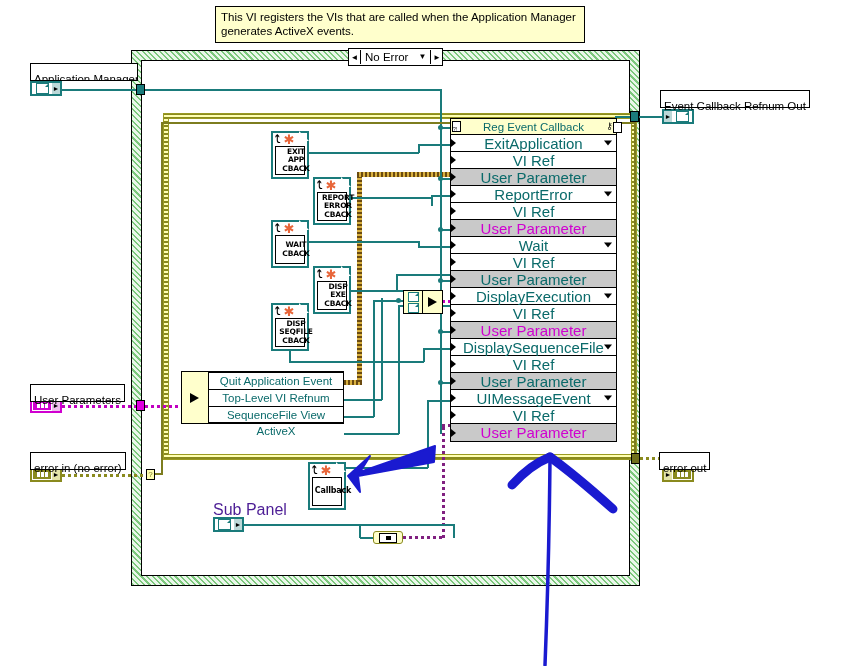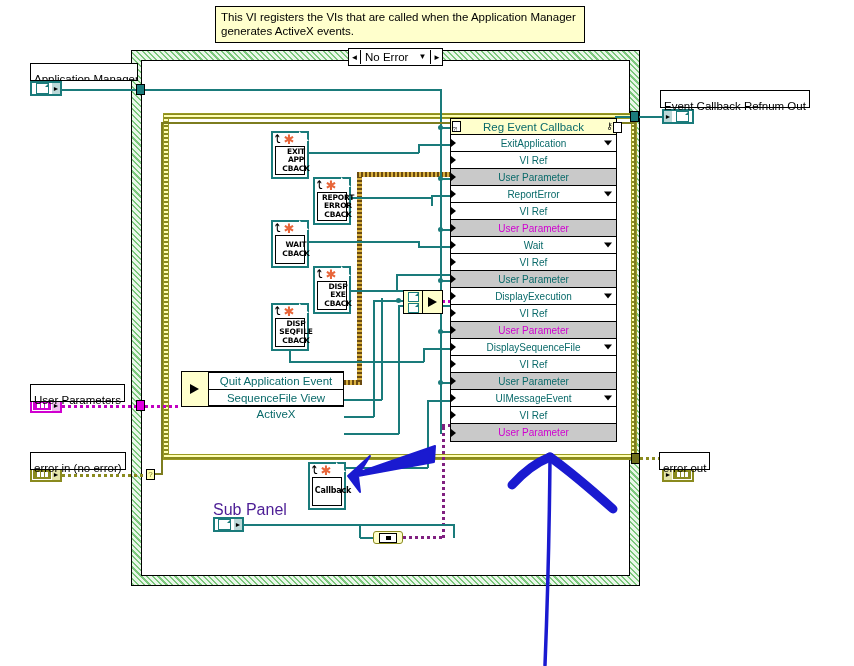--- a/index.html
+++ b/index.html
@@ -309,21 +309,21 @@
   .rec-keyico {
     width: 11px; height: 11px;
     font-size: 9px; line-height: 11px; color: #000;
     position: relative; z-index: 2; text-align: center;
   }
   .rec-row {
     height: 17px;
     border-bottom: 1px solid #000;
     display: flex; align-items: center;
     position: relative;
-    font-size: 10px;
+    font-size: 15px;
     box-sizing: border-box;
   }
   .rec-row:last-child { border-bottom: none; }
   .rec-row .lab {
     flex: 1; text-align: center;
   }
   .rec-row.evt { background: #ffffff; color: #0a6a6a; }
   .rec-row.vir { background: #ffffff; color: #0a6a6a; }
   .rec-row.upt { background: #c9c9c9; color: #0a6a6a; }
   .rec-row.upm { background: #c9c9c9; color: #d000d0; }
@@ -730,20 +730,21 @@
         </div>
       </div>
   </div>
 
   <div class="abs uparams">
     <div class="gut">
         <span class="nub"></span>
       </div>
     <div class="rows" id="uparam-rows">
         <div class="up-row">Quit Application Event</div>
+        <div class="up-row">Top-Level VI Refnum</div>
         <div class="up-row">SequenceFile View ActiveX</div>
       </div>
   </div>
 
   <div class="abs bundle">
     <div class="col">
       <span class="mini"></span>
       <span class="mini"></span>
     </div>
     <div class="col">

